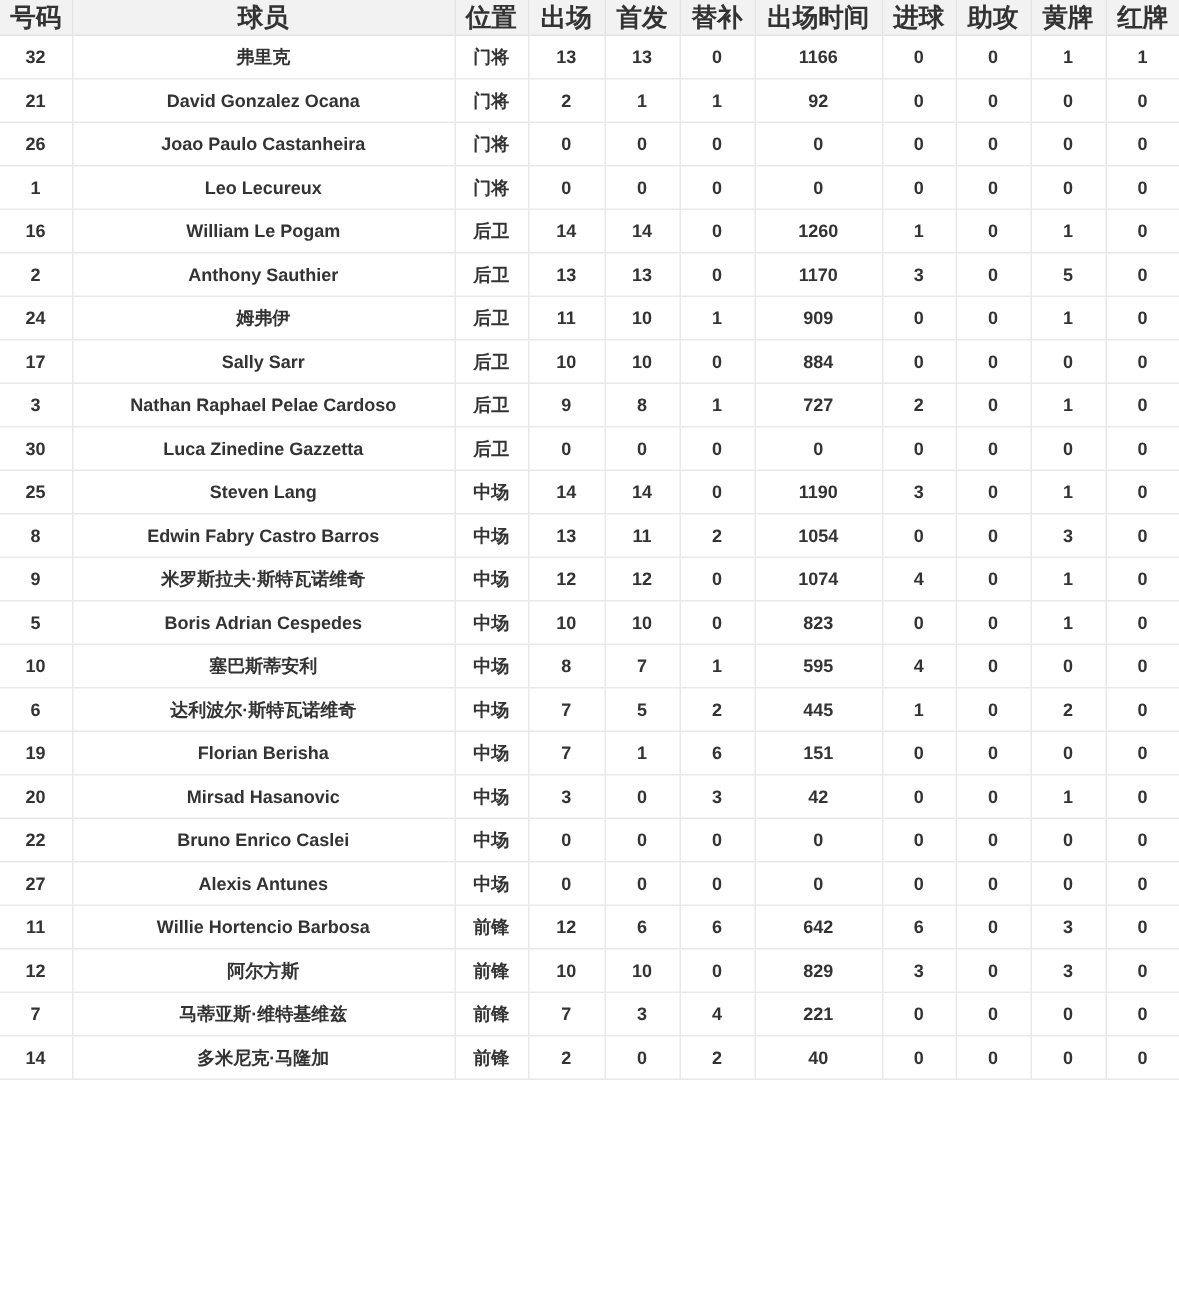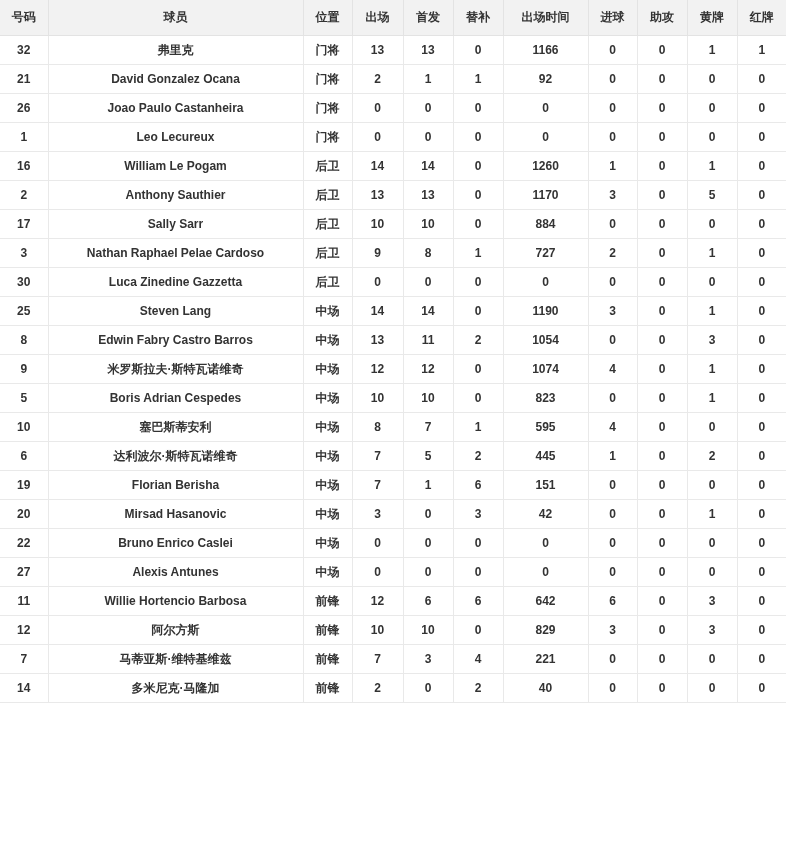--- a/index.html
+++ b/index.html
@@ -13,22 +13,22 @@
   .table-wrap {
     width: 786px;
   }
   table.stats {
     width: 786px;
     border-collapse: collapse;
     table-layout: fixed;
   }
   table.stats th {
     background: #f2f2f2;
-    height: 35px;
-    font-size: 12px;
+    height: 21px;
+    font-size: 17px;
     font-weight: bold;
     color: #333333;
     text-align: center;
     vertical-align: middle;
     border: 1px solid #e3e3e3;
     border-top: none;
     padding: 0 2px;
     overflow: hidden;
     white-space: nowrap;
   }
@@ -156,20 +156,33 @@
           <td>13</td>
           <td>13</td>
           <td>0</td>
           <td>1170</td>
           <td>3</td>
           <td>0</td>
           <td>5</td>
           <td>0</td>
         </tr>
         <tr>
+          <td>24</td>
+          <td>姆弗伊</td>
+          <td>后卫</td>
+          <td>11</td>
+          <td>10</td>
+          <td>1</td>
+          <td>909</td>
+          <td>0</td>
+          <td>0</td>
+          <td>1</td>
+          <td>0</td>
+        </tr>
+        <tr>
           <td>17</td>
           <td>Sally Sarr</td>
           <td>后卫</td>
           <td>10</td>
           <td>10</td>
           <td>0</td>
           <td>884</td>
           <td>0</td>
           <td>0</td>
           <td>0</td>

